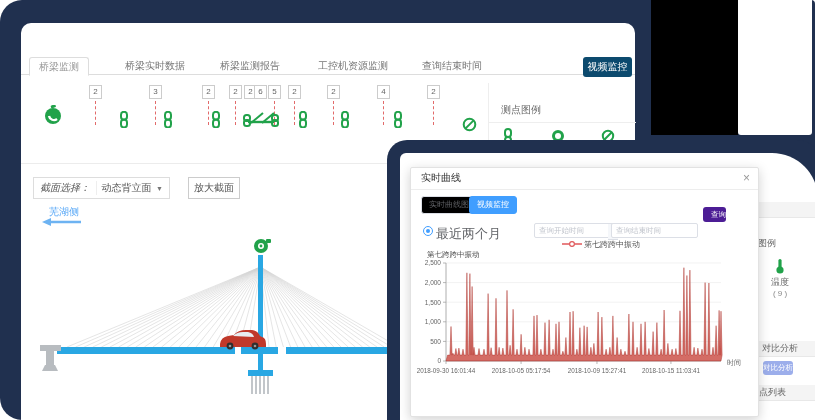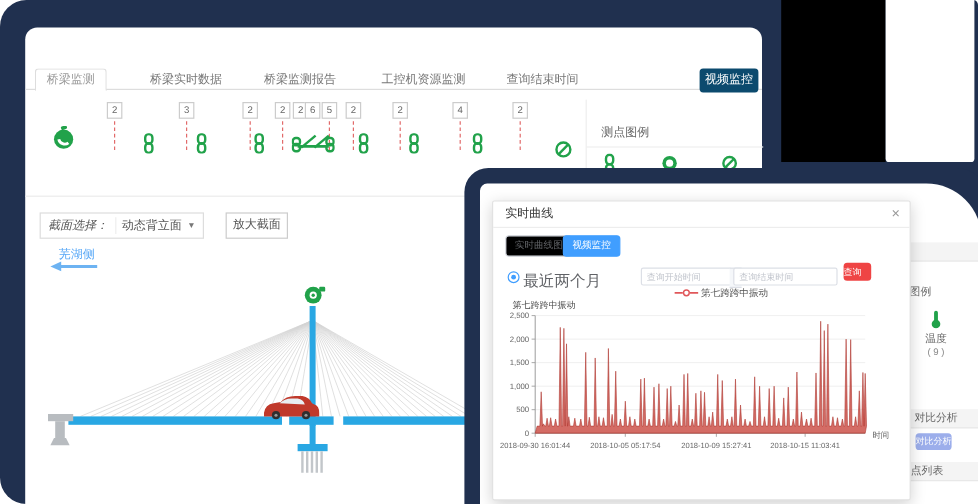--- a/index.html
+++ b/index.html
@@ -55,21 +55,21 @@
   .dlg-title{position:absolute;left:10px;top:3px;font-size:10px;color:#333;}
   .dlg-close{position:absolute;right:8px;top:3px;font-size:12px;color:#999;cursor:pointer;}
   .dlg-tab{position:absolute;top:28px;height:16px;line-height:16px;padding:0 7px;font-size:8px;border:1px solid #dcdfe6;border-radius:3px;color:#606266;background:#000000;cursor:pointer;white-space:nowrap;}
   .dlg-tab.active{background:#409eff;border-color:#409eff;color:#fff;}
   .radio-dot{position:absolute;left:12px;top:58px;width:8px;height:8px;border:1px solid #409eff;border-radius:50%;background:#fff;cursor:pointer;}
   .radio-dot::after{content:"";position:absolute;left:2px;top:2px;width:4px;height:4px;border-radius:50%;background:#409eff;}
   .radio-lbl{position:absolute;left:25px;top:57px;font-size:13px;color:#606266;}
   .inp{position:absolute;top:55px;height:13px;border:1px solid #dcdfe6;border-radius:2px;font-size:7.5px;color:#606266;padding:0 4px;outline:none;}
   .inp::placeholder{color:#c0c4cc;}
   .inp-sep{position:absolute;left:197px;top:55px;width:10px;height:15px;background:#f5f7fa;border:1px solid #dcdfe6;border-left:none;border-right:none;font-size:8px;color:#909399;text-align:center;line-height:15px;}
-  .btn-query{position:absolute;left:292px;top:51px;width:23px;height:15px;background:#ef4444;border-radius:3px;color:#fff;font-size:7.5px;text-align:left;line-height:15px;cursor:pointer;}
+  .btn-query{position:absolute;left:292px;top:39px;width:23px;height:15px;background:#4c1d95;border-radius:3px;color:#fff;font-size:7.5px;text-align:right;line-height:15px;cursor:pointer;}
   .chart-legend{position:absolute;left:110px;top:71px;width:160px;text-align:center;font-size:8px;color:#555;}
   .chart-legend svg{vertical-align:-1px;}
   .chart-title{position:absolute;left:16px;top:82px;font-size:7.5px;color:#4a4a4a;}
 </style>
 </head>
 <body>
 
 <div id="stage">
   <div class="canvas"></div>
 

